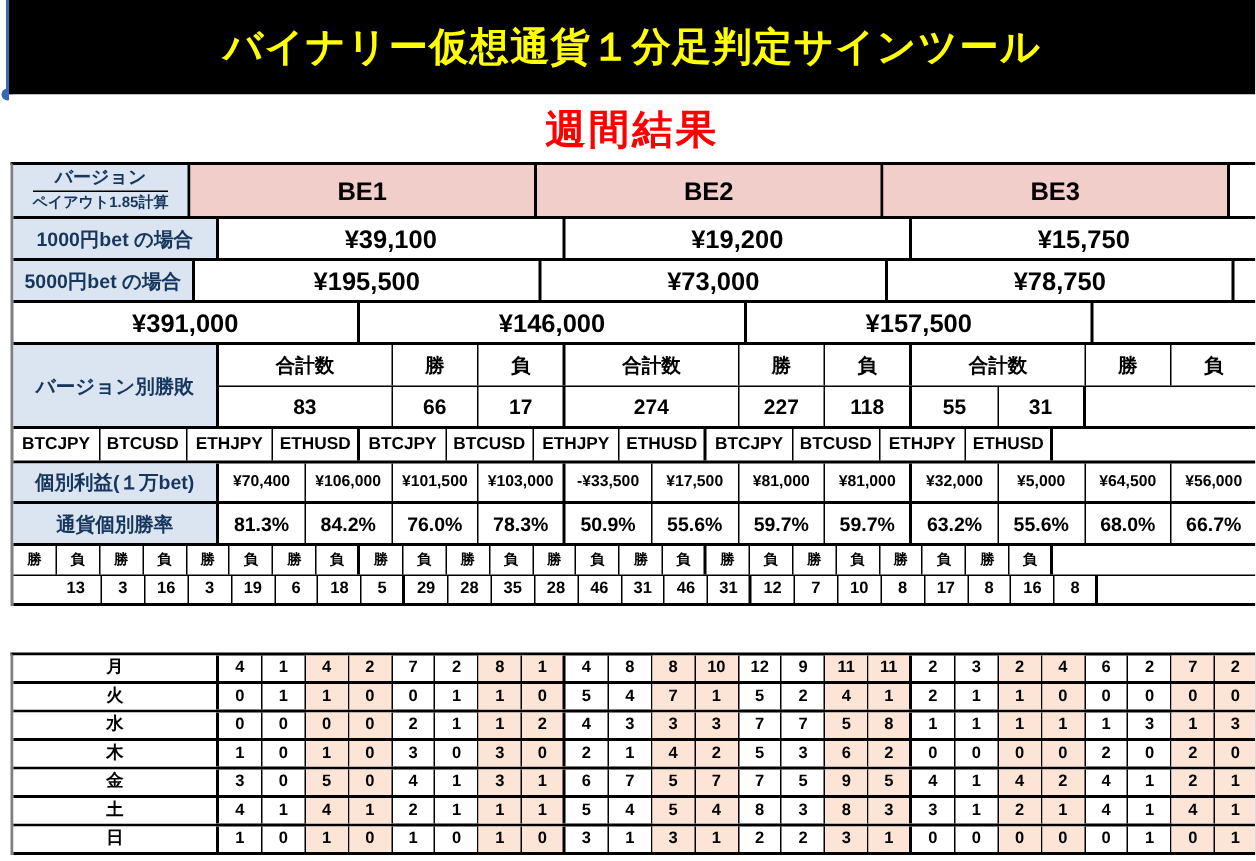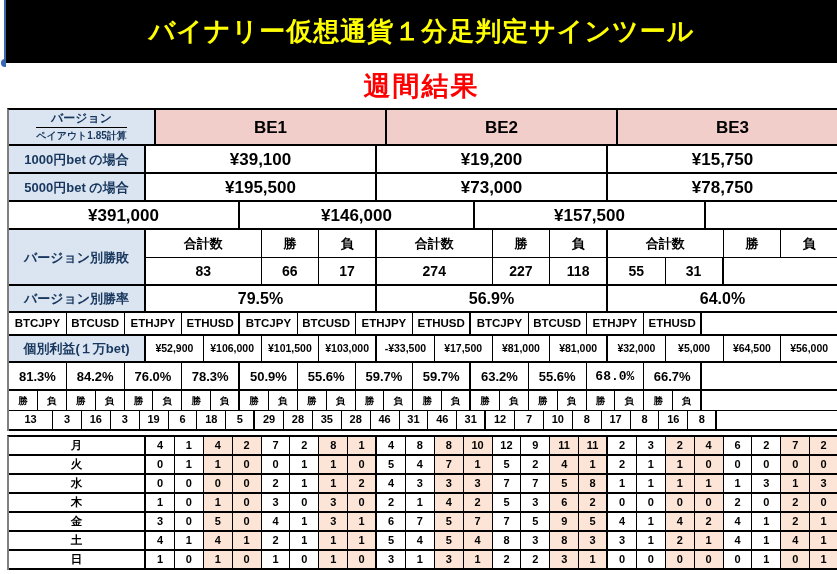--- a/index.html
+++ b/index.html
@@ -59,43 +59,43 @@
   <div class="title-bar">
     <span>バイナリー仮想通貨１分足判定サインツール</span>
   </div>
 
   <div class="subtitle-band">
     <span>週間結果</span>
   </div>
 
   <div class="tbl" id="main-table">
       <div class="trow" style="height: 36px;">
-        <div class="cell lbl stack" style="width: 147px; flex: 0 0 auto;">
+        <div class="cell lbl stack" style="width: 118px; flex: 0 0 auto;">
           <div class="f-ver">バージョン</div>
           <div class="f-pay">ペイアウト1.85計算</div>
         </div>
         <div class="cell pink f-be thick" style="width: 231px; flex: 0 0 auto;">BE1</div>
         <div class="cell pink f-be thick" style="width: 231px; flex: 0 0 auto;">BE2</div>
         <div class="cell pink f-be thick" style="width: 231px; flex: 0 0 auto;">BE3</div>
       </div>
       <div class="trow" style="height: 28px;">
         <div class="cell lbl f-betlbl" style="width: 137px; flex: 0 0 auto;">1000円bet の場合</div>
         <div class="cell f-yen thick" style="width: 231px; flex: 0 0 auto;">¥39,100</div>
         <div class="cell f-yen thick" style="width: 231px; flex: 0 0 auto;">¥19,200</div>
         <div class="cell f-yen thick" style="width: 231px; flex: 0 0 auto;">¥15,750</div>
       </div>
       <div class="trow" style="height: 28px;">
-        <div class="cell lbl f-betlbl" style="width: 137px; flex: 0 0 auto;">5000円bet の場合</div>
+        <div class="cell lbl f-betlbl" style="width: 121px; flex: 0 0 auto;">5000円bet の場合</div>
         <div class="cell f-yen thick" style="width: 231px; flex: 0 0 auto;">¥195,500</div>
         <div class="cell f-yen thick" style="width: 231px; flex: 0 0 auto;">¥73,000</div>
         <div class="cell f-yen thick" style="width: 231px; flex: 0 0 auto;">¥78,750</div>
       </div>
       <div class="trow" style="height: 28px;">
         <div class="cell f-yen thick" style="width: 231px; flex: 0 0 auto;">¥391,000</div>
-        <div class="cell f-yen thick" style="width: 235px; flex: 0 0 auto;">¥146,000</div>
+        <div class="cell f-yen thick" style="width: 258px; flex: 0 0 auto;">¥146,000</div>
         <div class="cell f-yen thick" style="width: 231px; flex: 0 0 auto;">¥157,500</div>
       </div>
       <div class="grp" style="height: 56px;">
         <div class="cell lbl f-betlbl" style="width: 137px; flex: 0 0 auto;">バージョン別勝敗</div>
         <div class="rcol">
           <div class="rrow divide">
             <div class="cell f-stath" style="width: 115.5px; flex: 0 0 auto;">合計数</div>
             <div class="cell f-stath" style="width: 57.75px; flex: 0 0 auto;">勝</div>
             <div class="cell f-stath thick" style="width: 57.75px; flex: 0 0 auto;">負</div>
             <div class="cell f-stath" style="width: 115.5px; flex: 0 0 auto;">合計数</div>
@@ -110,67 +110,62 @@
             <div class="cell f-statv" style="width: 57.75px; flex: 0 0 auto;">66</div>
             <div class="cell f-statv thick" style="width: 57.75px; flex: 0 0 auto;">17</div>
             <div class="cell f-statv" style="width: 115.5px; flex: 0 0 auto;">274</div>
             <div class="cell f-statv" style="width: 57.75px; flex: 0 0 auto;">227</div>
             <div class="cell f-statv thick" style="width: 57.75px; flex: 0 0 auto;">118</div>
             <div class="cell f-statv" style="width: 57.75px; flex: 0 0 auto;">55</div>
             <div class="cell f-statv thick" style="width: 57.75px; flex: 0 0 auto;">31</div>
           </div>
         </div>
       </div>
-      <div class="trow" style="height: 27px;">
-        <div class="cell lbl f-betlbl" style="width: 137px; flex: 0 0 auto;">バージョン別勝率</div>
-        <div class="cell f-rate thick" style="width: 231px; flex: 0 0 auto;">79.5%</div>
-        <div class="cell f-rate thick" style="width: 231px; flex: 0 0 auto;">56.9%</div>
-        <div class="cell f-rate thick" style="width: 231px; flex: 0 0 auto;">64.0%</div>
-      </div>
       <div class="trow" style="height: 23px;">
         <div class="cell f-pair" style="width: 57.75px; flex: 0 0 auto;">BTCJPY</div>
         <div class="cell f-pair" style="width: 57.75px; flex: 0 0 auto;">BTCUSD</div>
         <div class="cell f-pair" style="width: 57.75px; flex: 0 0 auto;">ETHJPY</div>
         <div class="cell f-pair thick" style="width: 57.75px; flex: 0 0 auto;">ETHUSD</div>
         <div class="cell f-pair" style="width: 57.75px; flex: 0 0 auto;">BTCJPY</div>
         <div class="cell f-pair" style="width: 57.75px; flex: 0 0 auto;">BTCUSD</div>
         <div class="cell f-pair" style="width: 57.75px; flex: 0 0 auto;">ETHJPY</div>
         <div class="cell f-pair thick" style="width: 57.75px; flex: 0 0 auto;">ETHUSD</div>
         <div class="cell f-pair" style="width: 57.75px; flex: 0 0 auto;">BTCJPY</div>
         <div class="cell f-pair" style="width: 57.75px; flex: 0 0 auto;">BTCUSD</div>
         <div class="cell f-pair" style="width: 57.75px; flex: 0 0 auto;">ETHJPY</div>
         <div class="cell f-pair thick" style="width: 57.75px; flex: 0 0 auto;">ETHUSD</div>
       </div>
       <div class="trow" style="height: 27px;">
         <div class="cell lbl f-betlbl" style="width: 137px; flex: 0 0 auto;">個別利益(１万bet)</div>
-        <div class="cell f-profit" style="width: 57.75px; flex: 0 0 auto;">¥52,900</div>
+        <div class="cell f-profit" style="width: 57.75px; flex: 0 0 auto;">¥70,400</div>
         <div class="cell f-profit" style="width: 57.75px; flex: 0 0 auto;">¥106,000</div>
         <div class="cell f-profit" style="width: 57.75px; flex: 0 0 auto;">¥101,500</div>
         <div class="cell f-profit thick" style="width: 57.75px; flex: 0 0 auto;">¥103,000</div>
         <div class="cell f-profit" style="width: 57.75px; flex: 0 0 auto;">-¥33,500</div>
         <div class="cell f-profit" style="width: 57.75px; flex: 0 0 auto;">¥17,500</div>
         <div class="cell f-profit" style="width: 57.75px; flex: 0 0 auto;">¥81,000</div>
         <div class="cell f-profit thick" style="width: 57.75px; flex: 0 0 auto;">¥81,000</div>
         <div class="cell f-profit" style="width: 57.75px; flex: 0 0 auto;">¥32,000</div>
         <div class="cell f-profit" style="width: 57.75px; flex: 0 0 auto;">¥5,000</div>
         <div class="cell f-profit" style="width: 57.75px; flex: 0 0 auto;">¥64,500</div>
         <div class="cell f-profit thick" style="width: 57.75px; flex: 0 0 auto;">¥56,000</div>
       </div>
       <div class="trow" style="height: 28px;">
+        <div class="cell lbl f-betlbl" style="width: 137px; flex: 0 0 auto;">通貨個別勝率</div>
         <div class="cell f-prate" style="width: 57.75px; flex: 0 0 auto;">81.3%</div>
         <div class="cell f-prate" style="width: 57.75px; flex: 0 0 auto;">84.2%</div>
         <div class="cell f-prate" style="width: 57.75px; flex: 0 0 auto;">76.0%</div>
         <div class="cell f-prate thick" style="width: 57.75px; flex: 0 0 auto;">78.3%</div>
         <div class="cell f-prate" style="width: 57.75px; flex: 0 0 auto;">50.9%</div>
         <div class="cell f-prate" style="width: 57.75px; flex: 0 0 auto;">55.6%</div>
         <div class="cell f-prate" style="width: 57.75px; flex: 0 0 auto;">59.7%</div>
         <div class="cell f-prate thick" style="width: 57.75px; flex: 0 0 auto;">59.7%</div>
         <div class="cell f-prate" style="width: 57.75px; flex: 0 0 auto;">63.2%</div>
         <div class="cell f-prate" style="width: 57.75px; flex: 0 0 auto;">55.6%</div>
-        <div class="cell f-prate" style="width: 57.75px; flex: 0 0 auto; font-family: Liberation Mono, monospace;">68.0%</div>
+        <div class="cell f-prate" style="width: 57.75px; flex: 0 0 auto;">68.0%</div>
         <div class="cell f-prate thick" style="width: 57.75px; flex: 0 0 auto;">66.7%</div>
       </div>
       <div class="grp" style="height: 40px;">
         <div class="rcol">
           <div class="rrow divide">
             <div class="cell f-wlh" style="width: 28.875px; flex: 0 0 auto;">勝</div>
             <div class="cell f-wlh" style="width: 28.875px; flex: 0 0 auto;">負</div>
             <div class="cell f-wlh" style="width: 28.875px; flex: 0 0 auto;">勝</div>
             <div class="cell f-wlh" style="width: 28.875px; flex: 0 0 auto;">負</div>
             <div class="cell f-wlh" style="width: 28.875px; flex: 0 0 auto;">勝</div>
@@ -188,21 +183,21 @@
             <div class="cell f-wlh" style="width: 28.875px; flex: 0 0 auto;">勝</div>
             <div class="cell f-wlh" style="width: 28.875px; flex: 0 0 auto;">負</div>
             <div class="cell f-wlh" style="width: 28.875px; flex: 0 0 auto;">勝</div>
             <div class="cell f-wlh" style="width: 28.875px; flex: 0 0 auto;">負</div>
             <div class="cell f-wlh" style="width: 28.875px; flex: 0 0 auto;">勝</div>
             <div class="cell f-wlh" style="width: 28.875px; flex: 0 0 auto;">負</div>
             <div class="cell f-wlh" style="width: 28.875px; flex: 0 0 auto;">勝</div>
             <div class="cell f-wlh thick" style="width: 28.875px; flex: 0 0 auto;">負</div>
           </div>
           <div class="rrow">
-            <div class="cell f-wlv" style="width: 44px; flex: 0 0 auto;">13</div>
+            <div class="cell f-wlv" style="width: 34px; flex: 0 0 auto; margin-left: 25px;">13</div>
             <div class="cell f-wlv" style="width: 28.875px; flex: 0 0 auto;">3</div>
             <div class="cell f-wlv" style="width: 28.875px; flex: 0 0 auto;">16</div>
             <div class="cell f-wlv" style="width: 28.875px; flex: 0 0 auto;">3</div>
             <div class="cell f-wlv" style="width: 28.875px; flex: 0 0 auto;">19</div>
             <div class="cell f-wlv" style="width: 28.875px; flex: 0 0 auto;">6</div>
             <div class="cell f-wlv" style="width: 28.875px; flex: 0 0 auto;">18</div>
             <div class="cell f-wlv thick" style="width: 28.875px; flex: 0 0 auto;">5</div>
             <div class="cell f-wlv" style="width: 28.875px; flex: 0 0 auto;">29</div>
             <div class="cell f-wlv" style="width: 28.875px; flex: 0 0 auto;">28</div>
             <div class="cell f-wlv" style="width: 28.875px; flex: 0 0 auto;">35</div>

